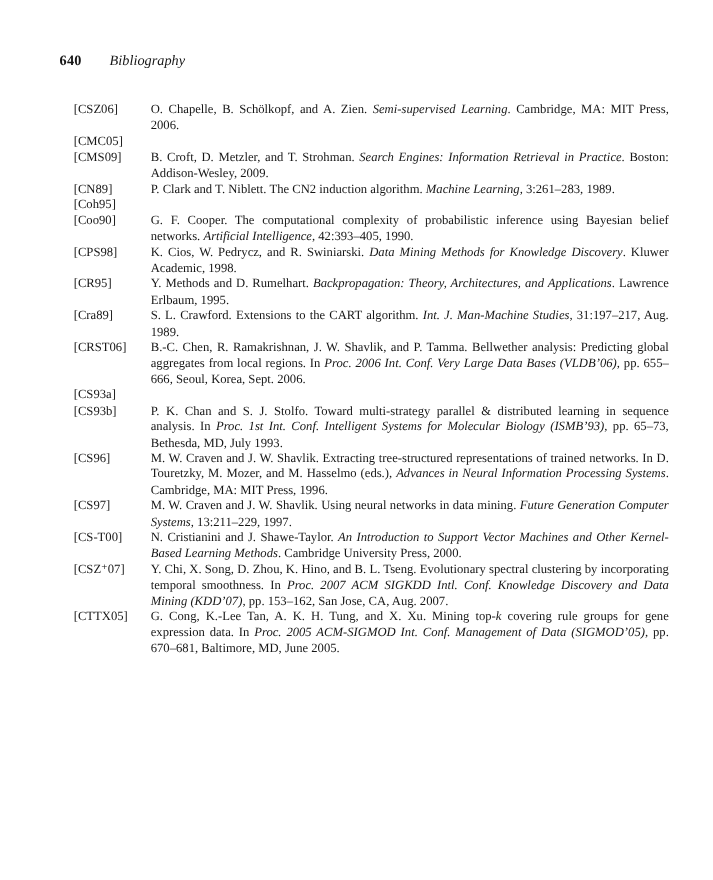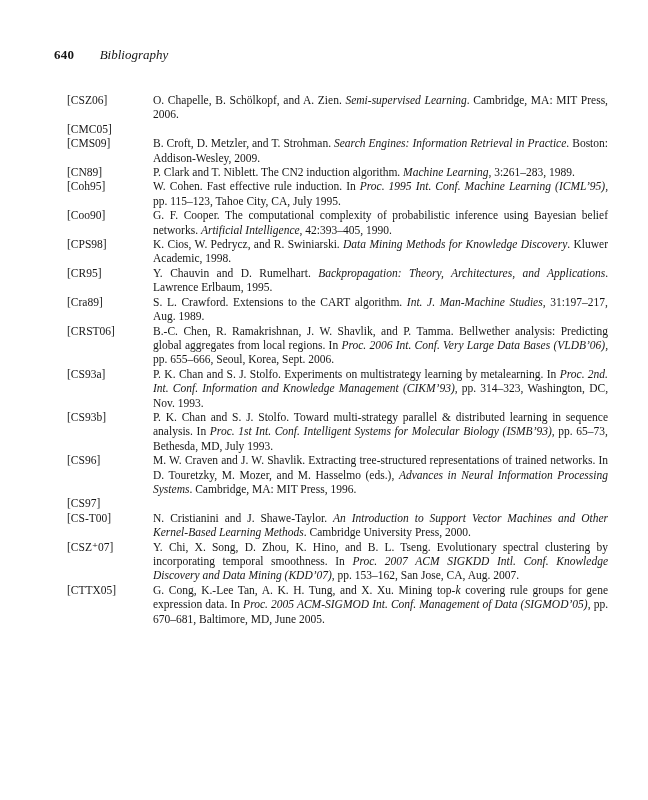--- a/index.html
+++ b/index.html
@@ -35,21 +35,20 @@
   }
   .entries {
     position: absolute;
     left: 67px;
     top: 93px;
     width: 541px;
   }
   .entry {
     display: flex;
     align-items: flex-start;
-    gap: 16px;
   }
   .entry-label {
     flex: 0 0 70px;
     font-size: 11.5px;
     line-height: 14.4px;
     white-space: nowrap;
   }
   .entry-text {
     flex: 1;
     width: 470px;
@@ -79,56 +78,55 @@
       <div class="entry">
         <span class="entry-label">[CMS09]</span>
         <span class="entry-text"><span>B. Croft, D. Metzler, and T. Strohman. </span><i>Search Engines: Information Retrieval in Practice</i><span>. Boston: Addison-Wesley, 2009.</span></span>
       </div>
       <div class="entry">
         <span class="entry-label">[CN89]</span>
         <span class="entry-text"><span>P. Clark and T. Niblett. The CN2 induction algorithm. </span><i>Machine Learning</i><span>, 3:261–283, 1989.</span></span>
       </div>
       <div class="entry">
         <span class="entry-label">[Coh95]</span>
-        <span class="entry-text"><span>W. Cohen. Fast effective rule induction. In </span><i>Proc. 1995 Int. Conf. Machine Learning (ICML’95)</i><span>, pp. 115–123, Tahoe City, CA, July 1995.</span></span>
       </div>
       <div class="entry">
         <span class="entry-label">[Coo90]</span>
         <span class="entry-text"><span>G. F. Cooper. The computational complexity of probabilistic inference using Bayesian belief networks. </span><i>Artificial Intelligence</i><span>, 42:393–405, 1990.</span></span>
       </div>
       <div class="entry">
         <span class="entry-label">[CPS98]</span>
         <span class="entry-text"><span>K. Cios, W. Pedrycz, and R. Swiniarski. </span><i>Data Mining Methods for Knowledge Discovery</i><span>. Kluwer Academic, 1998.</span></span>
       </div>
       <div class="entry">
         <span class="entry-label">[CR95]</span>
-        <span class="entry-text"><span>Y. Chauvin and D. Rumelhart. </span><i>Backpropagation: Theory, Architectures, and Applications</i><span>. Lawrence Erlbaum, 1995.</span></span>
+        <span class="entry-text"><span>Y. Methods and D. Rumelhart. </span><i>Backpropagation: Theory, Architectures, and Applications</i><span>. Lawrence Erlbaum, 1995.</span></span>
       </div>
       <div class="entry">
         <span class="entry-label">[Cra89]</span>
         <span class="entry-text"><span>S. L. Crawford. Extensions to the CART algorithm. </span><i>Int. J. Man-Machine Studies</i><span>, 31:197–217, Aug. 1989.</span></span>
       </div>
       <div class="entry">
         <span class="entry-label">[CRST06]</span>
         <span class="entry-text"><span>B.-C. Chen, R. Ramakrishnan, J. W. Shavlik, and P. Tamma. Bellwether analysis: Predicting global aggregates from local regions. In </span><i>Proc. 2006 Int. Conf. Very Large Data Bases (VLDB’06)</i><span>, pp. 655–666, Seoul, Korea, Sept. 2006.</span></span>
       </div>
       <div class="entry">
         <span class="entry-label">[CS93a]</span>
-        <span class="entry-text"><span>P. K. Chan and S. J. Stolfo. Experiments on multistrategy learning by metalearning. In </span><i>Proc. 2nd. Int. Conf. Information and Knowledge Management (CIKM’93)</i><span>, pp. 314–323, Washington, DC, Nov. 1993.</span></span>
       </div>
       <div class="entry">
         <span class="entry-label">[CS93b]</span>
         <span class="entry-text"><span>P. K. Chan and S. J. Stolfo. Toward multi-strategy parallel &amp; distributed learning in sequence analysis. In </span><i>Proc. 1st Int. Conf. Intelligent Systems for Molecular Biology (ISMB’93)</i><span>, pp. 65–73, Bethesda, MD, July 1993.</span></span>
       </div>
       <div class="entry">
         <span class="entry-label">[CS96]</span>
         <span class="entry-text"><span>M. W. Craven and J. W. Shavlik. Extracting tree-structured representations of trained networks. In D. Touretzky, M. Mozer, and M. Hasselmo (eds.), </span><i>Advances in Neural Information Processing Systems</i><span>. Cambridge, MA: MIT Press, 1996.</span></span>
       </div>
       <div class="entry">
         <span class="entry-label">[CS97]</span>
+        <span class="entry-text"><span>M. W. Craven and J. W. Shavlik. Using neural networks in data mining. </span><i>Future Generation Computer Systems</i><span>, 13:211–229, 1997.</span></span>
       </div>
       <div class="entry">
         <span class="entry-label">[CS-T00]</span>
         <span class="entry-text"><span>N. Cristianini and J. Shawe-Taylor. </span><i>An Introduction to Support Vector Machines and Other Kernel-Based Learning Methods</i><span>. Cambridge University Press, 2000.</span></span>
       </div>
       <div class="entry">
         <span class="entry-label">[CSZ⁺07]</span>
         <span class="entry-text"><span>Y. Chi, X. Song, D. Zhou, K. Hino, and B. L. Tseng. Evolutionary spectral clustering by incorporating temporal smoothness. In </span><i>Proc. 2007 ACM SIGKDD Intl. Conf. Knowledge Discovery and Data Mining (KDD’07)</i><span>, pp. 153–162, San Jose, CA, Aug. 2007.</span></span>
       </div>
       <div class="entry">

